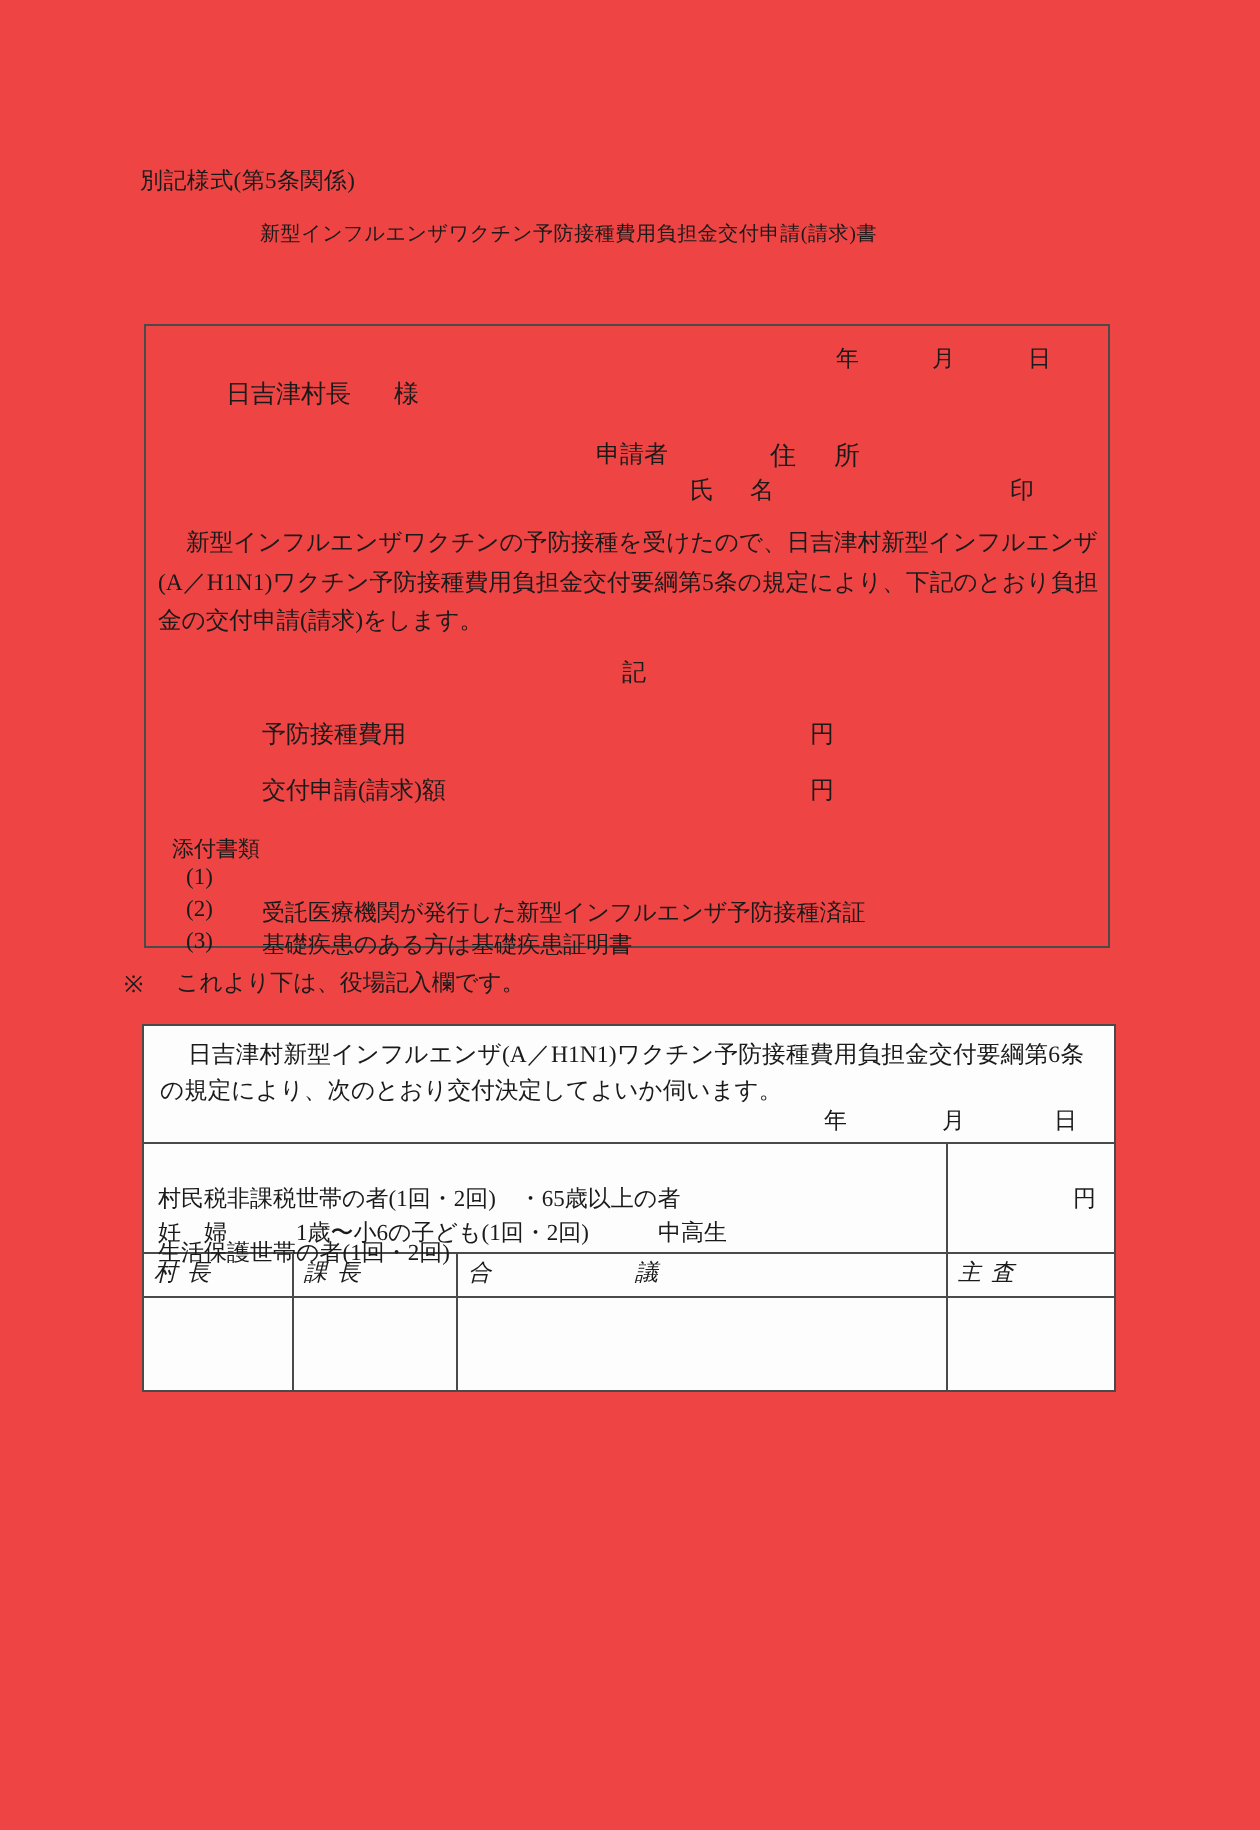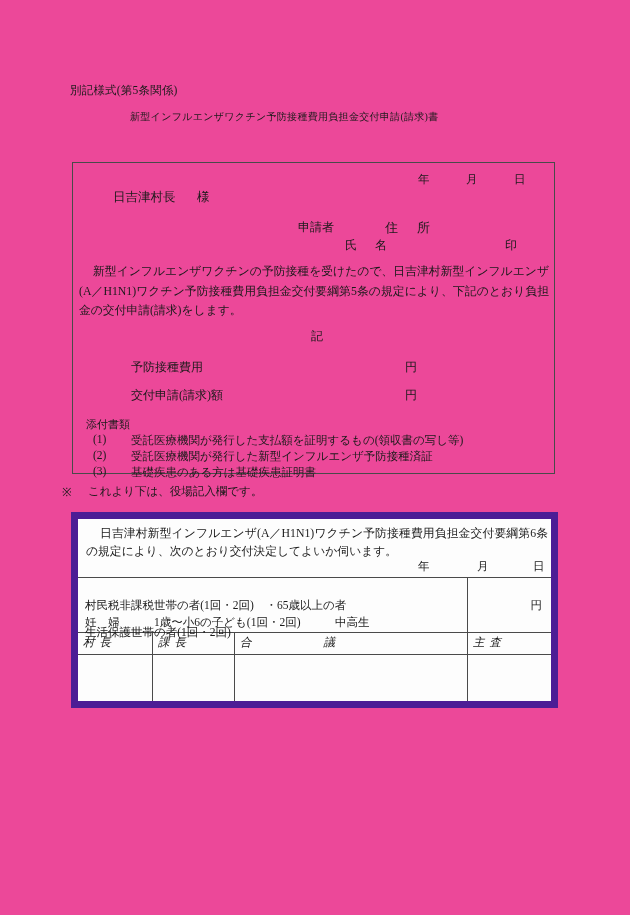--- a/index.html
+++ b/index.html
@@ -11,21 +11,21 @@
     width: 630px;
     height: 915px;
     position: relative;
     font-family: "Liberation Serif", "DejaVu Serif", serif;
     color: #1a1a1a;
     -webkit-font-smoothing: antialiased;
   }
   .page {
     position: absolute;
     inset: 0;
-    background: #ec4899;
+    background: #ef4444;
   }
 
   
   .abs { position: absolute; white-space: pre; }
 
   
   #doc-ref {
     left: 70px; top: 83px;
     font-size: 11.5px;
     letter-spacing: 0.2px;
@@ -89,21 +89,21 @@
 
   
   #office-notice-mark { left: 62px; top: 484px; font-size: 11.5px; }
   #office-notice-text { left: 88px; top: 484px; font-size: 11.5px; }
 
   
   #office-table {
     position: absolute;
     left: 71px; top: 512px;
     width: 487px;
-    border: 7px solid #4c1d95;
+    border: 1px solid #4c1d95;
     border-collapse: collapse;
     box-sizing: border-box;
     background: #fdfdfd;
   }
   #office-table td {
     border: 1px solid #4a4a4a;
     padding: 0;
     vertical-align: top;
     font-size: 11.5px;
   }
@@ -187,21 +187,20 @@
 
   <div class="abs fee-label" id="fee1-label">予防接種費用</div>
   <div class="abs fee-unit" id="fee1-unit">円</div>
 
   <div class="abs fee-label" id="fee2-label">交付申請(請求)額</div>
   <div class="abs fee-unit" id="fee2-unit">円</div>
 
   <div class="abs" id="attachments-title">添付書類</div>
 
   <div class="abs attach-num" id="att1-num">(1)</div>
-  <div class="abs attach-text" id="att1-txt">受託医療機関が発行した支払額を証明するもの(領収書の写し等)</div>
 
   <div class="abs attach-num" id="att2-num">(2)</div>
   <div class="abs attach-text" id="att2-txt">受託医療機関が発行した新型インフルエンザ予防接種済証</div>
 
   <div class="abs attach-num" id="att3-num">(3)</div>
   <div class="abs attach-text" id="att3-txt">基礎疾患のある方は基礎疾患証明書</div>
 
   <div class="abs" id="office-notice-mark">※</div>
   <div class="abs" id="office-notice-text">これより下は、役場記入欄です。</div>
 

